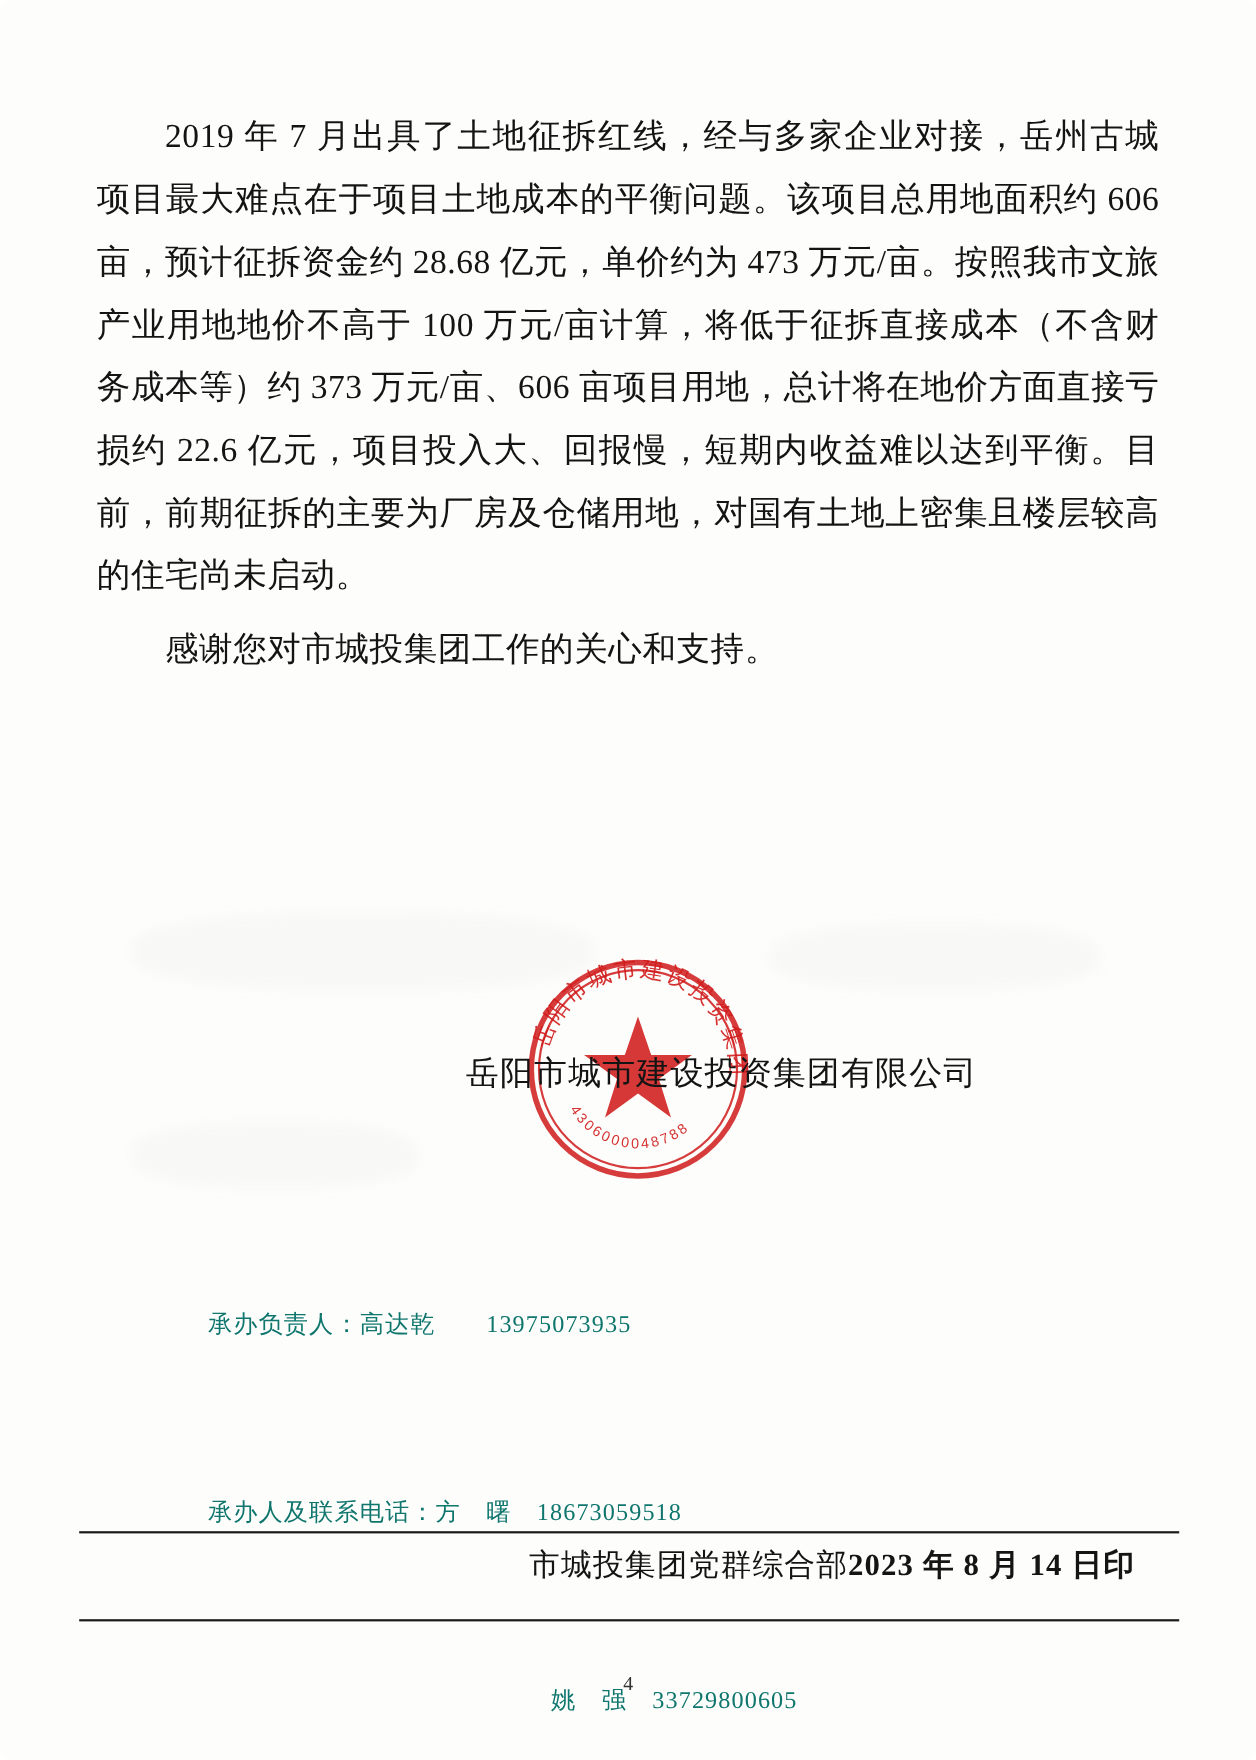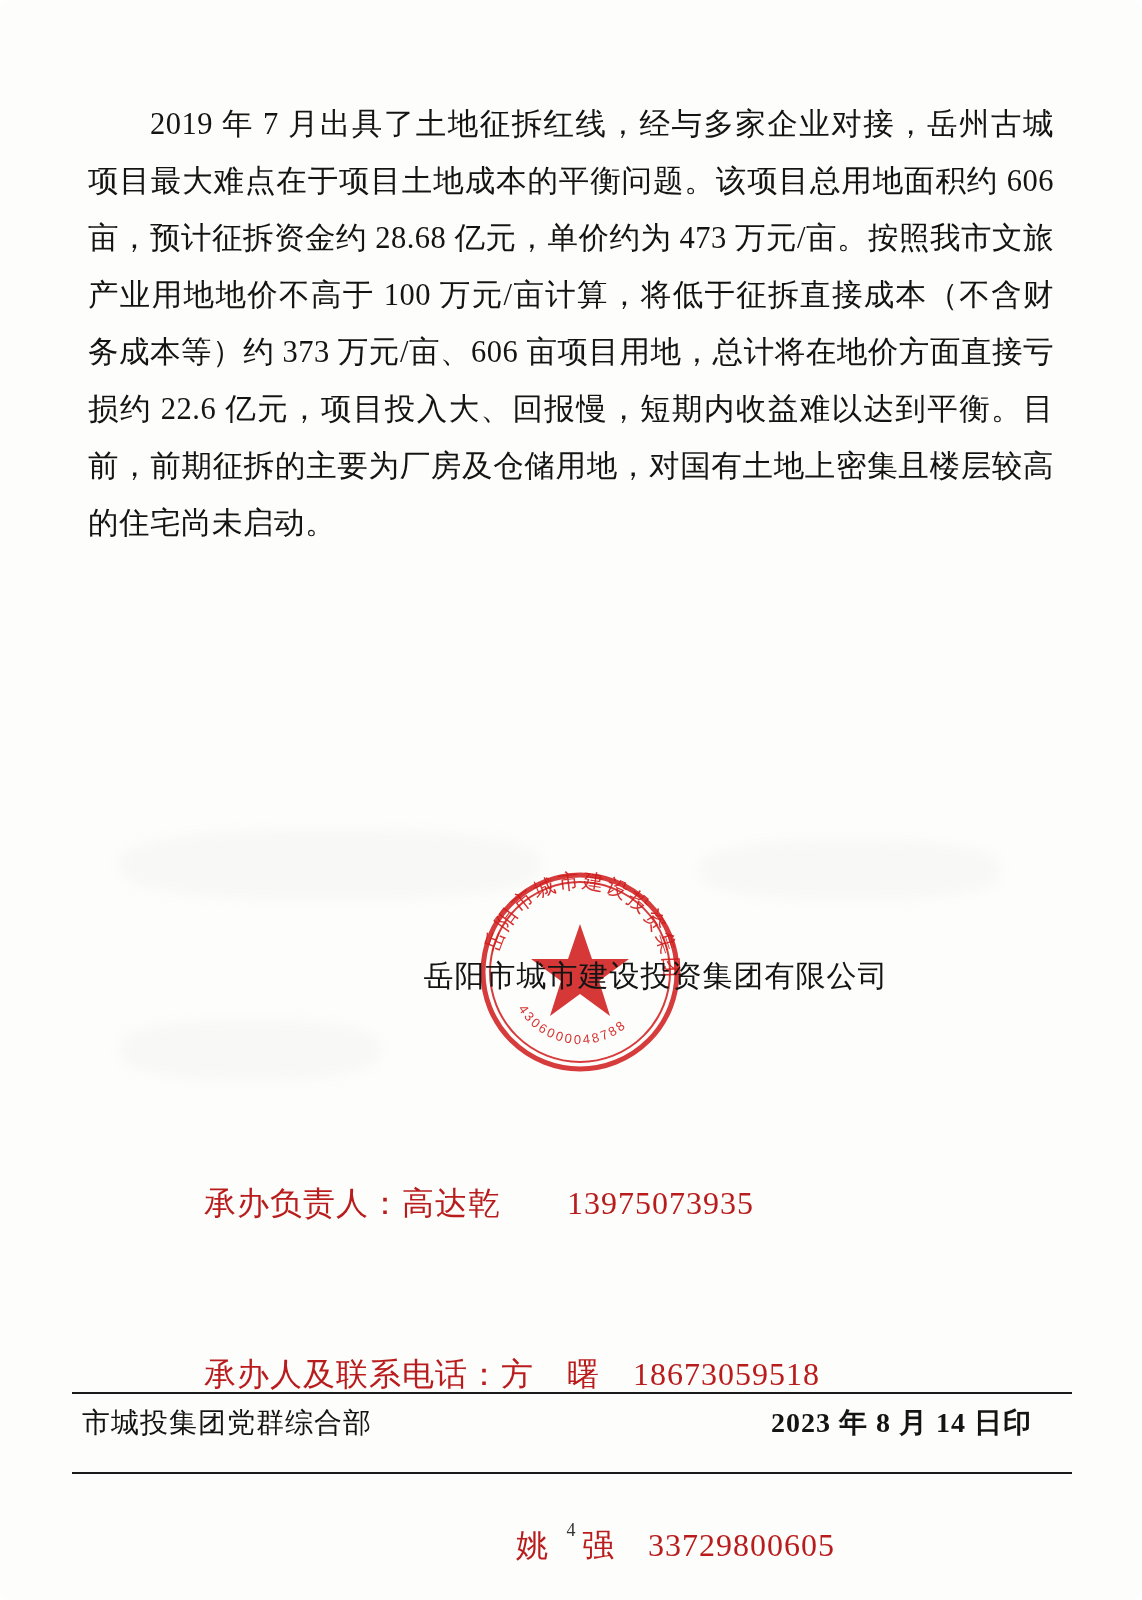--- a/index.html
+++ b/index.html
@@ -66,24 +66,24 @@
     pointer-events: none;
   }
   .stamp svg { display: block; }
   .contacts {
     position: absolute;
     left: 150px;
     top: 1118px;
     width: 900px;
   }
   .contact-line {
-    font-size: 32px;
+    font-size: 22px;
     line-height: 57px;
     letter-spacing: 1px;
-    color: #b91c1c;
+    color: #0f766e;
     white-space: pre;
     font-family: Liberation Serif, serif;
   }
   .contact-indent {
     padding-left: 312px;
   }
   .footer-rule-top {
     position: absolute;
     left: 72px;
     top: 1392px;
@@ -96,21 +96,21 @@
     top: 1472px;
     width: 1000px;
     border-top: 2.5px solid #1a1a1a;
   }
   .footer {
     position: absolute;
     left: 82px;
     top: 1404px;
     width: 980px;
     display: flex;
-    justify-content: space-between;
+    justify-content: flex-end;
     align-items: center;
     font-size: 28px;
     letter-spacing: 1px;
     color: #141414;
   }
   .footer-right {
     padding-right: 30px;
     font-weight: bold;
   }
   .page-number {
@@ -134,20 +134,21 @@
 <body>
 
 <div class="page">
 
   <div class="blotch" style="left:120px; top:830px; width:420px; height:70px;"></div>
   <div class="blotch" style="left:120px; top:1020px; width:260px; height:60px;"></div>
   <div class="blotch" style="left:700px; top:840px; width:300px; height:60px;"></div>
 
   <div class="content">
     <p class="para indent">2019 年 7 月出具了土地征拆红线，经与多家企业对接，岳州古城项目最大难点在于项目土地成本的平衡问题。该项目总用地面积约 606 亩，预计征拆资金约 28.68 亿元，单价约为 473 万元/亩。按照我市文旅产业用地地价不高于 100 万元/亩计算，将低于征拆直接成本（不含财务成本等）约 373 万元/亩、606 亩项目用地，总计将在地价方面直接亏损约 22.6 亿元，项目投入大、回报慢，短期内收益难以达到平衡。目前，前期征拆的主要为厂房及仓储用地，对国有土地上密集且楼层较高的住宅尚未启动。</p>
+    <p class="para indent para-gap">感谢您对市城投集团工作的关心和支持。</p>
   </div>
 
   <div class="stamp">
     <svg width="220" height="220" viewBox="0 0 220 220" xmlns="http://www.w3.org/2000/svg">
       <g fill="none" stroke="#d01b1b" stroke-width="5" opacity="0.85">
         <circle cx="110" cy="110" r="97"></circle>
         <circle cx="110" cy="110" r="90" stroke-width="2"></circle>
       </g>
       <path d="M110 62 L122 97 L159 97 L129 119 L140 154 L110 132 L80 154 L91 119 L61 97 L98 97 Z" fill="#d01b1b" opacity="0.88"></path>
       <defs>

